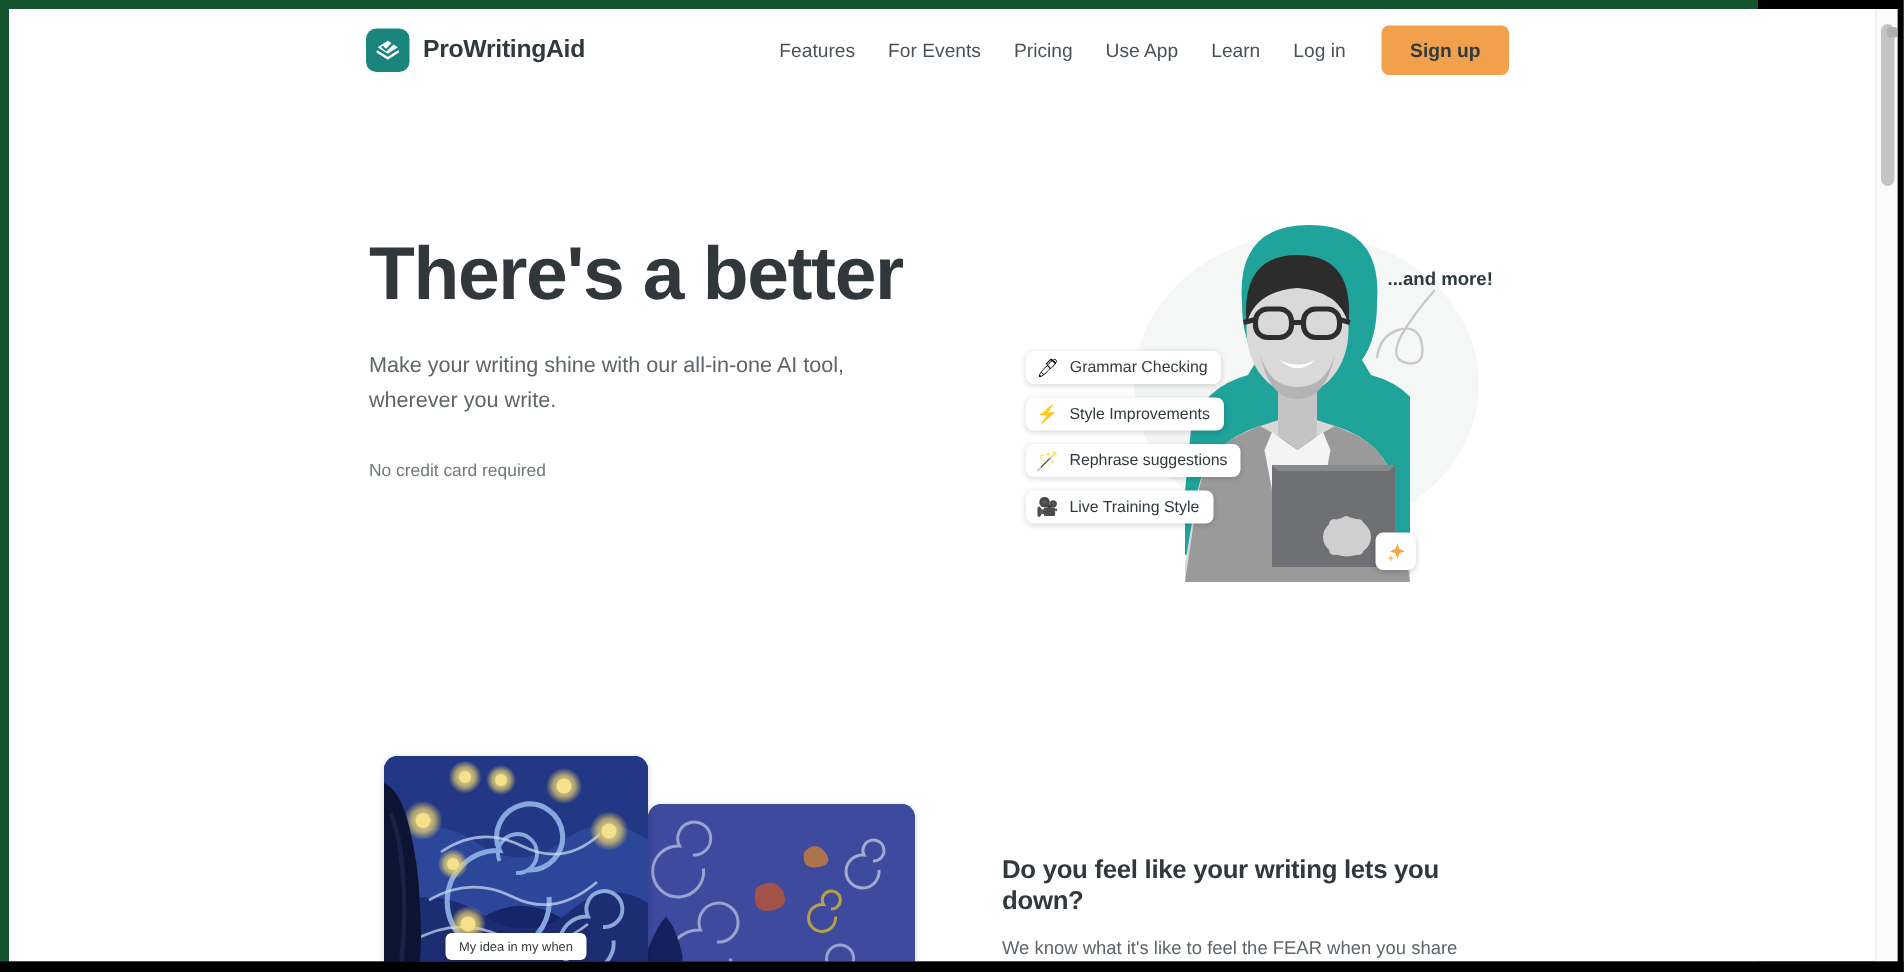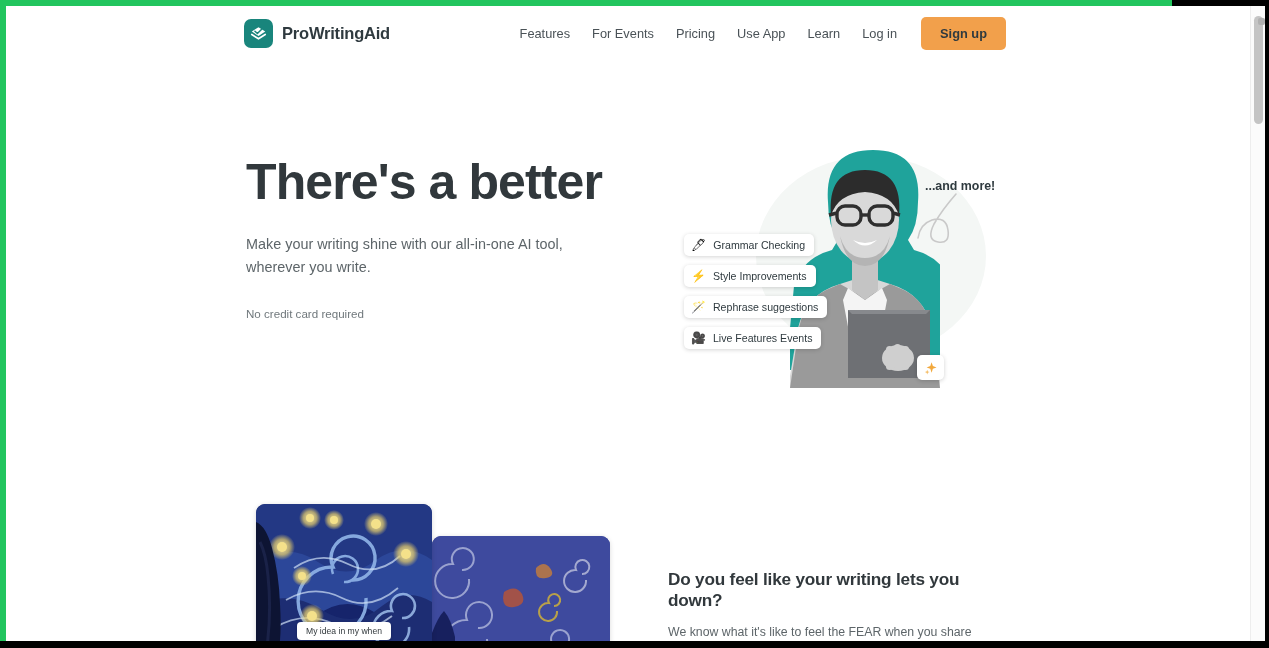--- a/index.html
+++ b/index.html
@@ -11,21 +11,21 @@
     background: #000000;
     font-family: "Liberation Sans", sans-serif;
   }
 
   
   .viewport {
     position: absolute;
     left: 0; top: 0;
     width: 1172px;
     height: 648px;
-    background: #22c55e;
+    background: #14532d;
   }
   .page-frame {
     position: absolute;
     left: 6px;
     top: 6px;
     width: 1259px;
     height: 635px;
     background: #ffffff;
     overflow: hidden;
   }
@@ -437,21 +437,21 @@
         <div class="feature-chip">
           <span class="chip-ico">⚡</span>
           <span class="chip-label">Style Improvements</span>
         </div>
         <div class="feature-chip">
           <span class="chip-ico">🪄</span>
           <span class="chip-label">Rephrase suggestions</span>
         </div>
         <div class="feature-chip">
           <span class="chip-ico">🎥</span>
-          <span class="chip-label">Live Features Events</span>
+          <span class="chip-label">Live Training Style</span>
         </div>
       </div>
     </div>
 
     <div class="pictures">
 
       <div class="pic-card pic-right">
         <svg width="178" height="125" viewBox="0 0 178 125" aria-hidden="true">
           <rect width="178" height="125" fill="#3e4a9e"></rect>
           <g fill="none" stroke="#9aa2cf" stroke-width="2">

